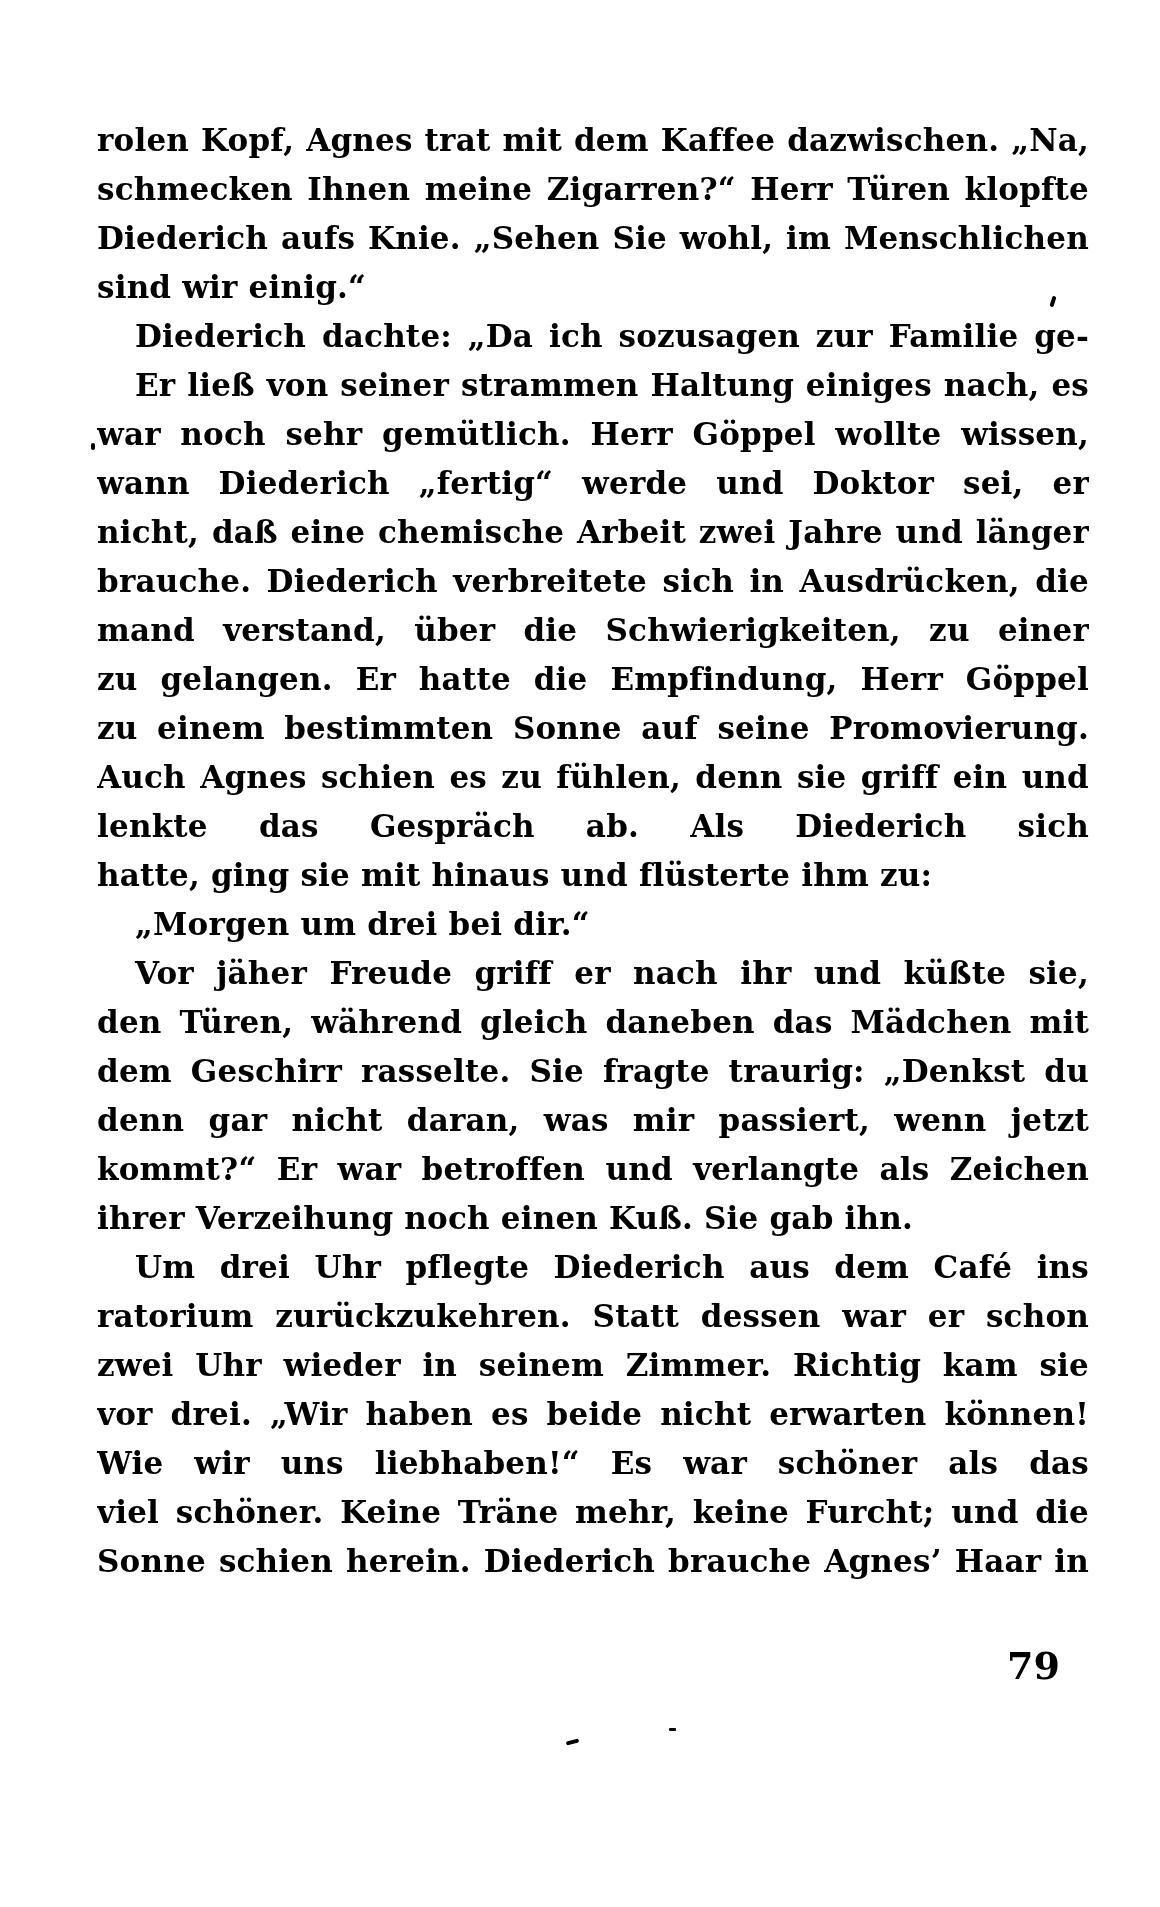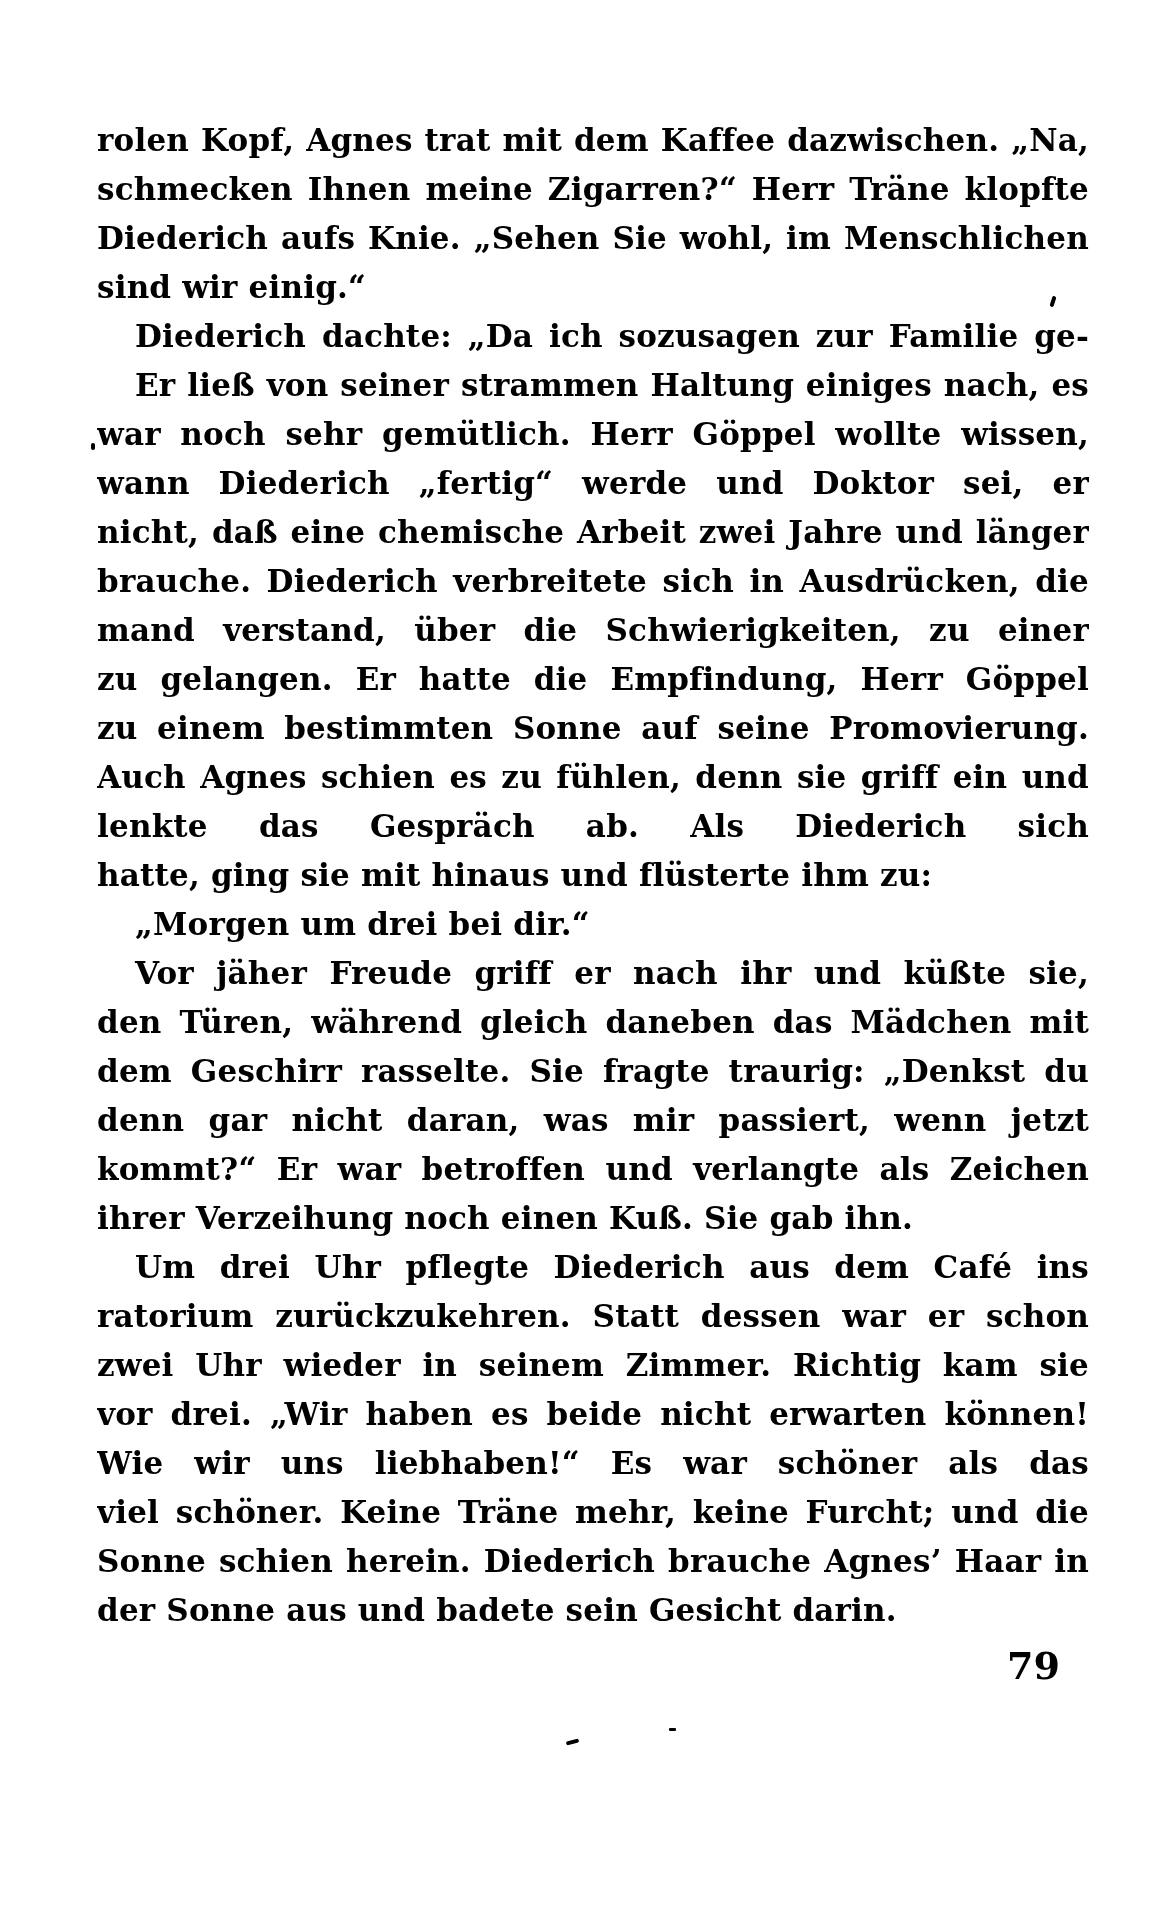--- a/index.html
+++ b/index.html
@@ -61,21 +61,21 @@
   .speck-dash-bottom { left: 566px;  top: 1740px; width: 13px; height: 4px;  border-radius: 2px; transform: rotate(-14deg); }
   .speck-dot-bottom  { left: 669px;  top: 1728px; width: 7px;  height: 3px;  border-radius: 1px; }
 </style>
 </head>
 <body>
 
 <div class="page">
 
   <div class="text-block">
       <div class="line">rolen Kopf, Agnes trat mit dem Kaffee dazwischen. „Na,</div>
-      <div class="line">schmecken Ihnen meine Zigarren?“ Herr Träne klopfte</div>
+      <div class="line">schmecken Ihnen meine Zigarren?“ Herr Türen klopfte</div>
       <div class="line">Diederich aufs Knie. „Sehen Sie wohl, im Menschlichen</div>
       <div class="line no-just">sind wir einig.“</div>
       <div class="line indent">Diederich dachte: „Da ich sozusagen zur Familie ge-</div>
       <div class="line indent">Er ließ von seiner strammen Haltung einiges nach, es</div>
       <div class="line">war noch sehr gemütlich. Herr Göppel wollte wissen,</div>
       <div class="line">wann Diederich „fertig“ werde und Doktor sei, er begriff</div>
       <div class="line">nicht, daß eine chemische Arbeit zwei Jahre und länger</div>
       <div class="line">brauche. Diederich verbreitete sich in Ausdrücken, die nie-</div>
       <div class="line">mand verstand, über die Schwierigkeiten, zu einer Lösung</div>
       <div class="line">zu gelangen. Er hatte die Empfindung, Herr Göppel warte</div>
@@ -90,21 +90,20 @@
       <div class="line">denn gar nicht daran, was mir passiert, wenn jetzt jemand</div>
       <div class="line">kommt?“ Er war betroffen und verlangte als Zeichen</div>
       <div class="line no-just">ihrer Verzeihung noch einen Kuß. Sie gab ihn.</div>
       <div class="line indent">Um drei Uhr pflegte Diederich aus dem Café ins Labo-</div>
       <div class="line">ratorium zurückzukehren. Statt dessen war er schon um</div>
       <div class="line">zwei Uhr wieder in seinem Zimmer. Richtig kam sie noch</div>
       <div class="line">vor drei. „Wir haben es beide nicht erwarten können!</div>
       <div class="line">Wie wir uns liebhaben!“ Es war schöner als das erstemal,</div>
       <div class="line">viel schöner. Keine Träne mehr, keine Furcht; und die</div>
       <div class="line">Sonne schien herein. Diederich brauche Agnes’ Haar in</div>
-      <div class="line no-just">der Sonne aus und badete sein Gesicht darin.</div>
     </div>
 
   <div class="page-number">79</div>
 
   <span class="speck speck-dot-left"></span>
   <span class="speck speck-apostrophe"></span>
   <span class="speck speck-dash-bottom"></span>
   <span class="speck speck-dot-bottom"></span>
 
 </div>

